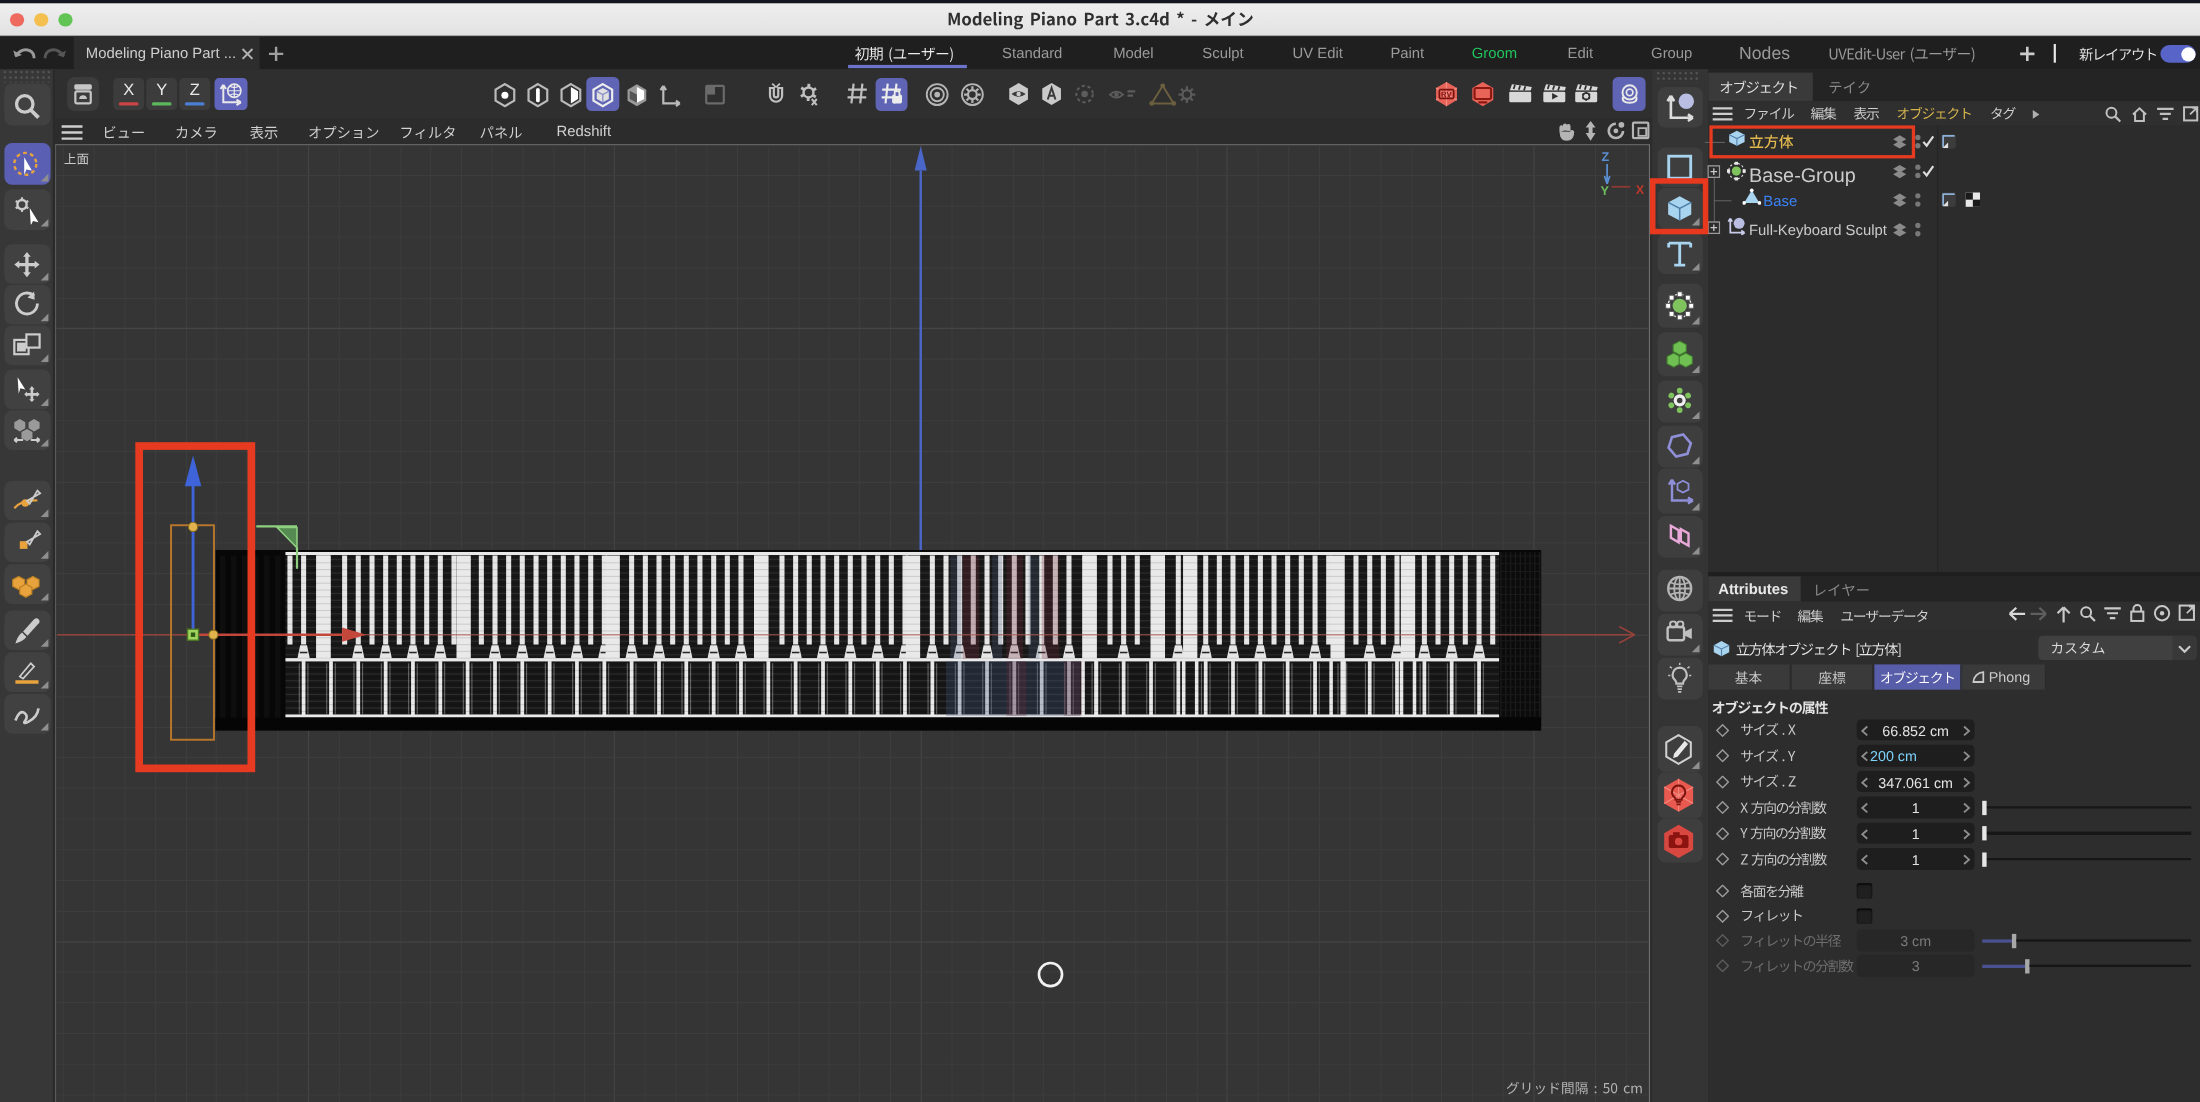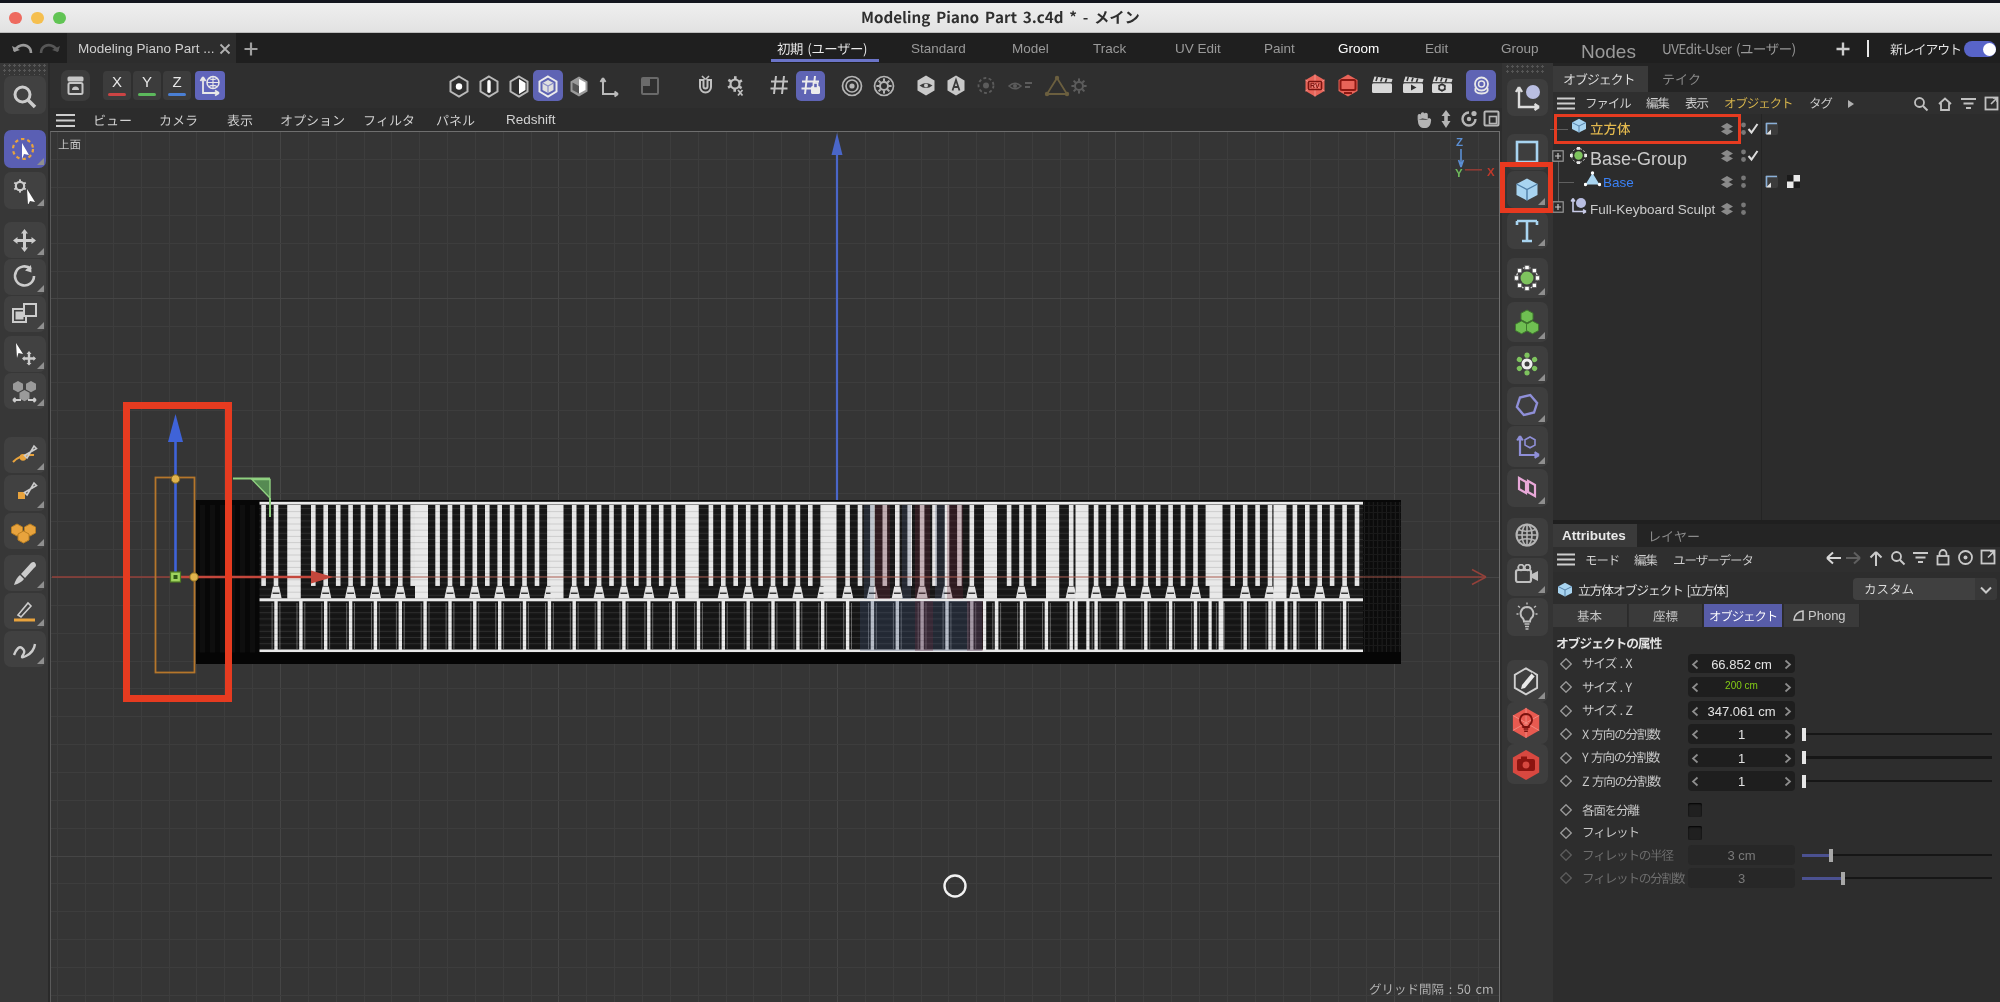--- a/index.html
+++ b/index.html
@@ -544,27 +544,27 @@
 <div class="abs" style="left:67px;top:33px;width:169px;height:30px;background:#2d2d2d"></div>
 <div class="abs" style="left:78px;top:41px;font-size:13.5px;color:#cfcfcf">Modeling Piano Part ...</div>
 <svg class="abs" style="left:218px;top:42px" width="14" height="14">
     <path d="M2.5 2.5 L11.5 11.5 M11.5 2.5 L2.5 11.5" stroke="#b2b2b2" stroke-width="1.8"></path>
   </svg>
 <svg class="abs" style="left:243px;top:41px" width="16" height="16">
     <path d="M8 1.5 V14.5 M1.5 8 H14.5" stroke="#a0a0a0" stroke-width="2.2"></path>
   </svg>
 <div class="abs" style="left:911px;top:41px;font-size:13.5px;color:#9a9a9a">Standard</div>
 <div class="abs" style="left:1012px;top:41px;font-size:13.5px;color:#9a9a9a">Model</div>
-<div class="abs" style="left:1093px;top:41px;font-size:13.5px;color:#9a9a9a">Track</div>
+<div class="abs" style="left:1093px;top:41px;font-size:13.5px;color:#9a9a9a">Sculpt</div>
 <div class="abs" style="left:1175px;top:41px;font-size:13.5px;color:#9a9a9a">UV Edit</div>
 <div class="abs" style="left:1264px;top:41px;font-size:13.5px;color:#9a9a9a">Paint</div>
-<div class="abs" style="left:1338px;top:41px;font-size:13.5px;color:#ffffff">Groom</div>
+<div class="abs" style="left:1338px;top:41px;font-size:13.5px;color:#22c55e">Groom</div>
 <div class="abs" style="left:1425px;top:41px;font-size:13.5px;color:#9a9a9a">Edit</div>
 <div class="abs" style="left:1501px;top:41px;font-size:13.5px;color:#9a9a9a">Group</div>
-<div class="abs" style="left:1581px;top:41px;font-size:19px;color:#9a9a9a">Nodes</div>
+<div class="abs" style="left:1581px;top:41px;font-size:16px;color:#9a9a9a">Nodes</div>
 <svg style="position:absolute;left:777px;top:39.1px;overflow:visible" width="91" height="18">
     <path transform="translate(0,14.9)" d="M5.6 -10.1H12.0V-9.1H5.6ZM11.7 -10.1H12.7Q12.7 -10.1 12.7 -10.0Q12.7 -9.9 12.7 -9.7Q12.7 -9.6 12.7 -9.5Q12.6 -6.9 12.6 -5.2Q12.5 -3.4 12.4 -2.3Q12.3 -1.1 12.2 -0.5Q12.1 0.1 11.9 0.3Q11.7 0.6 11.4 0.8Q11.2 0.9 10.8 0.9Q10.5 1.0 10.0 1.0Q9.5 1.0 8.9 0.9Q8.9 0.7 8.8 0.4Q8.7 0.1 8.6 -0.1Q9.2 -0.1 9.7 -0.1Q10.2 -0.0 10.4 -0.0Q10.7 -0.0 10.9 -0.3Q11.1 -0.5 11.2 -1.0Q11.3 -1.6 11.4 -2.7Q11.5 -3.9 11.6 -5.6Q11.6 -7.3 11.7 -9.8ZM7.9 -9.7H8.9Q8.9 -8.5 8.8 -7.2Q8.8 -6.0 8.6 -4.8Q8.4 -3.6 8.0 -2.5Q7.6 -1.5 7.0 -0.5Q6.4 0.4 5.4 1.1Q5.2 0.9 5.0 0.7Q4.8 0.5 4.6 0.3Q5.5 -0.3 6.1 -1.2Q6.7 -2.0 7.1 -3.0Q7.4 -4.1 7.6 -5.2Q7.8 -6.3 7.8 -7.4Q7.9 -8.6 7.9 -9.7ZM2.7 -4.8 3.7 -6.0V1.1H2.7ZM0.7 -8.9H4.9V-7.9H0.7ZM2.7 -11.3H3.7V-8.3H2.7ZM3.7 -5.5Q3.8 -5.4 4.1 -5.1Q4.4 -4.8 4.8 -4.4Q5.1 -4.1 5.4 -3.8Q5.7 -3.4 5.8 -3.3L5.2 -2.5Q5.1 -2.8 4.8 -3.1Q4.5 -3.5 4.2 -3.8Q3.9 -4.2 3.6 -4.5Q3.3 -4.9 3.1 -5.1ZM4.6 -8.9H4.8L5.0 -8.9L5.6 -8.5Q5.1 -7.3 4.3 -6.1Q3.6 -4.9 2.7 -3.9Q1.8 -3.0 0.9 -2.3Q0.9 -2.4 0.8 -2.6Q0.7 -2.8 0.5 -2.9Q0.4 -3.1 0.4 -3.2Q1.2 -3.8 2.0 -4.6Q2.9 -5.5 3.6 -6.6Q4.2 -7.6 4.6 -8.6ZM5.4 -6.3 6.0 -5.8Q5.7 -5.4 5.3 -5.0Q5.0 -4.5 4.7 -4.2L4.2 -4.7Q4.4 -5.0 4.8 -5.5Q5.2 -6.0 5.4 -6.3ZM21.1 -10.7H24.9V-9.7H21.1ZM21.1 -7.6H24.9V-6.7H21.1ZM21.1 -4.4H24.9V-3.5H21.1ZM24.4 -10.7H25.4V-0.2Q25.4 0.2 25.3 0.5Q25.2 0.7 24.9 0.8Q24.6 1.0 24.1 1.0Q23.6 1.0 22.9 1.0Q22.9 0.8 22.8 0.5Q22.7 0.2 22.6 0.0Q23.1 0.1 23.6 0.1Q24.0 0.1 24.2 0.1Q24.3 0.0 24.4 -0.0Q24.4 -0.1 24.4 -0.2ZM20.7 -10.7H21.7V-5.8Q21.7 -5.0 21.6 -4.1Q21.6 -3.2 21.4 -2.3Q21.3 -1.3 21.0 -0.4Q20.8 0.4 20.3 1.1Q20.2 1.0 20.1 0.9Q19.9 0.8 19.8 0.7Q19.6 0.6 19.5 0.6Q20.1 -0.3 20.3 -1.4Q20.6 -2.5 20.7 -3.7Q20.7 -4.8 20.7 -5.8ZM13.6 -9.5H20.1V-8.6H13.6ZM15.2 -7.4H18.6V-6.6H15.2ZM15.2 -5.3H18.6V-4.5H15.2ZM13.4 -3.1H20.1V-2.2H13.4ZM14.7 -11.2H15.7V-2.8H14.7ZM18.1 -11.2H19.1V-2.8H18.1ZM15.3 -1.9 16.3 -1.7Q15.9 -0.9 15.4 -0.2Q14.8 0.6 14.3 1.1Q14.2 1.0 14.0 0.9Q13.9 0.8 13.7 0.7Q13.6 0.6 13.4 0.5Q14.0 0.0 14.5 -0.6Q15.0 -1.2 15.3 -1.9ZM17.2 -1.5 18.0 -1.9Q18.3 -1.6 18.6 -1.3Q18.8 -0.9 19.1 -0.6Q19.3 -0.2 19.5 0.1L18.6 0.6Q18.5 0.3 18.3 -0.1Q18.0 -0.4 17.8 -0.8Q17.5 -1.2 17.2 -1.5ZM33.6 2.7Q32.6 1.1 32.1 -0.5Q31.6 -2.2 31.6 -4.2Q31.6 -6.2 32.1 -7.9Q32.6 -9.5 33.6 -11.0L34.3 -10.7Q33.4 -9.3 33.0 -7.6Q32.6 -5.9 32.6 -4.2Q32.6 -2.5 33.0 -0.8Q33.4 0.9 34.3 2.3ZM44.9 -8.7Q44.8 -8.6 44.8 -8.4Q44.8 -8.3 44.8 -8.2Q44.7 -7.8 44.6 -7.1Q44.5 -6.5 44.4 -5.7Q44.3 -4.9 44.2 -4.1Q44.0 -3.3 43.9 -2.6Q43.8 -2.0 43.8 -1.6H42.6Q42.6 -1.9 42.7 -2.4Q42.8 -2.9 42.9 -3.6Q43.0 -4.2 43.1 -4.8Q43.2 -5.5 43.3 -6.1Q43.4 -6.7 43.4 -7.2Q43.5 -7.7 43.5 -7.9Q43.1 -7.9 42.5 -7.9Q42.0 -7.9 41.3 -7.9Q40.6 -7.9 40.0 -7.9Q39.3 -7.9 38.8 -7.9Q38.4 -7.9 38.2 -7.9Q37.8 -7.9 37.5 -7.9Q37.2 -7.9 36.9 -7.9V-9.1Q37.2 -9.0 37.5 -9.0Q37.8 -9.0 38.2 -9.0Q38.3 -9.0 38.7 -9.0Q39.0 -9.0 39.5 -9.0Q40.0 -9.0 40.5 -9.0Q41.1 -9.0 41.6 -9.0Q42.1 -9.0 42.5 -9.0Q42.9 -9.0 43.1 -9.0Q43.3 -9.0 43.4 -9.0Q43.6 -9.0 43.7 -9.1Q43.9 -9.1 44.0 -9.1ZM35.4 -2.0Q35.7 -2.0 36.0 -1.9Q36.3 -1.9 36.5 -1.9H45.7Q46.0 -1.9 46.2 -1.9Q46.5 -2.0 46.8 -2.0V-0.8Q46.5 -0.8 46.2 -0.8Q45.9 -0.8 45.7 -0.8H36.5Q36.3 -0.8 36.0 -0.8Q35.7 -0.8 35.4 -0.8ZM48.6 -5.8Q48.8 -5.8 49.1 -5.8Q49.4 -5.8 49.7 -5.8Q50.1 -5.8 50.5 -5.8Q50.7 -5.8 51.1 -5.8Q51.6 -5.8 52.2 -5.8Q52.8 -5.8 53.5 -5.8Q54.1 -5.8 54.8 -5.8Q55.5 -5.8 56.1 -5.8Q56.7 -5.8 57.2 -5.8Q57.6 -5.8 57.8 -5.8Q58.4 -5.8 58.7 -5.8Q59.1 -5.8 59.3 -5.8V-4.5Q59.1 -4.5 58.7 -4.6Q58.3 -4.6 57.9 -4.6Q57.6 -4.6 57.2 -4.6Q56.7 -4.6 56.1 -4.6Q55.5 -4.6 54.8 -4.6Q54.2 -4.6 53.5 -4.6Q52.8 -4.6 52.2 -4.6Q51.6 -4.6 51.1 -4.6Q50.7 -4.6 50.5 -4.6Q49.9 -4.6 49.4 -4.6Q48.9 -4.6 48.6 -4.5ZM70.8 -10.3Q71.0 -10.1 71.1 -9.7Q71.3 -9.4 71.4 -9.0Q71.5 -8.7 71.6 -8.4L71.0 -8.2Q70.9 -8.5 70.7 -8.8Q70.6 -9.2 70.5 -9.5Q70.3 -9.8 70.2 -10.1ZM72.2 -10.7Q72.3 -10.5 72.5 -10.1Q72.6 -9.8 72.8 -9.5Q72.9 -9.1 73.0 -8.8L72.3 -8.6Q72.2 -9.1 72.0 -9.6Q71.7 -10.1 71.5 -10.5ZM69.6 -6.0Q69.6 -4.6 69.4 -3.6Q69.2 -2.5 68.8 -1.7Q68.4 -0.9 67.6 -0.3Q66.9 0.3 65.7 0.9L64.8 0.0Q65.7 -0.3 66.4 -0.8Q67.1 -1.2 67.6 -1.9Q68.0 -2.5 68.3 -3.5Q68.5 -4.5 68.5 -5.9V-9.2Q68.5 -9.6 68.5 -9.9Q68.4 -10.2 68.4 -10.3H69.6Q69.6 -10.2 69.6 -9.9Q69.6 -9.6 69.6 -9.2ZM64.7 -10.2Q64.7 -10.1 64.7 -9.8Q64.6 -9.6 64.6 -9.2V-4.3Q64.6 -4.0 64.7 -3.7Q64.7 -3.5 64.7 -3.3Q64.7 -3.1 64.7 -3.0H63.5Q63.5 -3.1 63.5 -3.3Q63.5 -3.5 63.5 -3.7Q63.6 -4.0 63.6 -4.3V-9.2Q63.6 -9.4 63.5 -9.7Q63.5 -10.0 63.5 -10.2ZM60.8 -7.6Q60.8 -7.5 61.0 -7.5Q61.2 -7.5 61.5 -7.5Q61.8 -7.5 62.1 -7.5H71.0Q71.5 -7.5 71.8 -7.5Q72.1 -7.5 72.3 -7.5V-6.4Q72.2 -6.4 71.8 -6.4Q71.5 -6.4 71.1 -6.4H62.1Q61.8 -6.4 61.5 -6.4Q61.2 -6.4 61.0 -6.4Q60.8 -6.4 60.8 -6.4ZM74.4 -5.8Q74.6 -5.8 74.9 -5.8Q75.2 -5.8 75.5 -5.8Q75.9 -5.8 76.3 -5.8Q76.5 -5.8 76.9 -5.8Q77.4 -5.8 78.0 -5.8Q78.6 -5.8 79.3 -5.8Q79.9 -5.8 80.6 -5.8Q81.3 -5.8 81.9 -5.8Q82.5 -5.8 83.0 -5.8Q83.4 -5.8 83.6 -5.8Q84.2 -5.8 84.5 -5.8Q84.9 -5.8 85.1 -5.8V-4.5Q84.9 -4.5 84.5 -4.6Q84.1 -4.6 83.7 -4.6Q83.4 -4.6 83.0 -4.6Q82.5 -4.6 81.9 -4.6Q81.3 -4.6 80.6 -4.6Q80.0 -4.6 79.3 -4.6Q78.6 -4.6 78.0 -4.6Q77.4 -4.6 76.9 -4.6Q76.5 -4.6 76.3 -4.6Q75.7 -4.6 75.2 -4.6Q74.7 -4.6 74.4 -4.5ZM87.2 2.7 86.5 2.3Q87.3 0.9 87.8 -0.8Q88.2 -2.5 88.2 -4.2Q88.2 -5.9 87.8 -7.6Q87.3 -9.3 86.5 -10.7L87.2 -11.0Q88.2 -9.5 88.7 -7.9Q89.2 -6.2 89.2 -4.2Q89.2 -2.2 88.7 -0.5Q88.2 1.1 87.2 2.7Z" fill="#ececec"></path>
   </svg>
 <div class="abs" style="left:771px;top:59px;width:108px;height:3px;background:#6b74c8"></div>
 <svg class="abs" style="left:1662px;top:40px;overflow:visible" width="136" height="18">
     <path transform="translate(0,14)" d="M4.9 0.2Q4.1 0.2 3.5 -0.0Q2.8 -0.3 2.3 -0.8Q1.9 -1.3 1.6 -2.1Q1.3 -2.9 1.3 -4.1V-9.9H2.6V-4.0Q2.6 -2.9 2.9 -2.2Q3.2 -1.5 3.7 -1.2Q4.2 -0.9 4.9 -0.9Q5.5 -0.9 6.1 -1.2Q6.6 -1.5 6.9 -2.2Q7.2 -2.9 7.2 -4.0V-9.9H8.4V-4.1Q8.4 -2.9 8.2 -2.1Q7.9 -1.3 7.4 -0.8Q6.9 -0.3 6.3 -0.0Q5.6 0.2 4.9 0.2ZM12.3 0.0 9.1 -9.9H10.5L12.1 -4.5Q12.3 -3.7 12.5 -2.9Q12.7 -2.1 13.0 -1.3H13.1Q13.4 -2.1 13.6 -2.9Q13.8 -3.7 14.0 -4.5L15.6 -9.9H16.9L13.7 0.0ZM17.7 0.0V-9.9H23.4V-8.8H18.9V-5.7H22.7V-4.7H18.9V-1.1H23.5V0.0ZM27.4 0.2Q26.5 0.2 25.8 -0.3Q25.1 -0.7 24.7 -1.6Q24.4 -2.4 24.4 -3.7Q24.4 -4.8 24.8 -5.7Q25.3 -6.6 26.0 -7.0Q26.7 -7.5 27.5 -7.5Q28.2 -7.5 28.7 -7.3Q29.1 -7.1 29.6 -6.7L29.5 -7.9V-10.7H30.8V0.0H29.8L29.7 -0.9H29.6Q29.2 -0.4 28.6 -0.1Q28.1 0.2 27.4 0.2ZM27.7 -0.9Q28.2 -0.9 28.6 -1.1Q29.1 -1.4 29.5 -1.9V-5.7Q29.1 -6.1 28.6 -6.3Q28.2 -6.5 27.7 -6.5Q27.2 -6.5 26.7 -6.1Q26.2 -5.8 25.9 -5.1Q25.6 -4.5 25.6 -3.7Q25.6 -2.8 25.9 -2.2Q26.1 -1.5 26.6 -1.2Q27.0 -0.9 27.7 -0.9ZM32.7 0.0V-7.3H33.9V0.0ZM33.3 -8.8Q32.9 -8.8 32.7 -9.1Q32.5 -9.3 32.5 -9.7Q32.5 -10.0 32.7 -10.2Q32.9 -10.5 33.3 -10.5Q33.6 -10.5 33.9 -10.2Q34.1 -10.0 34.1 -9.7Q34.1 -9.3 33.9 -9.1Q33.6 -8.8 33.3 -8.8ZM38.1 0.2Q37.3 0.2 36.8 -0.1Q36.4 -0.4 36.2 -1.0Q36.0 -1.5 36.0 -2.3V-6.3H34.9V-7.3L36.1 -7.3L36.2 -9.4H37.2V-7.3H39.2V-6.3H37.2V-2.2Q37.2 -1.6 37.5 -1.2Q37.7 -0.8 38.4 -0.8Q38.6 -0.8 38.8 -0.9Q39.0 -0.9 39.2 -1.0L39.4 -0.1Q39.1 0.0 38.8 0.1Q38.4 0.2 38.1 0.2ZM39.6 -3.3V-4.2H43.1V-3.3ZM48.0 0.2Q47.2 0.2 46.6 -0.0Q45.9 -0.3 45.4 -0.8Q45.0 -1.3 44.7 -2.1Q44.4 -2.9 44.4 -4.1V-9.9H45.7V-4.0Q45.7 -2.9 46.0 -2.2Q46.3 -1.5 46.8 -1.2Q47.3 -0.9 48.0 -0.9Q48.6 -0.9 49.2 -1.2Q49.7 -1.5 50.0 -2.2Q50.3 -2.9 50.3 -4.0V-9.9H51.5V-4.1Q51.5 -2.9 51.3 -2.1Q51.0 -1.3 50.5 -0.8Q50.0 -0.3 49.4 -0.0Q48.7 0.2 48.0 0.2ZM55.4 0.2Q54.6 0.2 53.9 -0.1Q53.2 -0.4 52.7 -0.8L53.3 -1.7Q53.7 -1.3 54.3 -1.0Q54.8 -0.8 55.4 -0.8Q56.2 -0.8 56.5 -1.1Q56.9 -1.5 56.9 -1.9Q56.9 -2.3 56.6 -2.6Q56.4 -2.8 56.0 -3.0Q55.6 -3.2 55.2 -3.3Q54.7 -3.5 54.2 -3.8Q53.7 -4.0 53.4 -4.4Q53.1 -4.8 53.1 -5.4Q53.1 -6.0 53.4 -6.5Q53.7 -7.0 54.2 -7.2Q54.8 -7.5 55.6 -7.5Q56.3 -7.5 56.9 -7.3Q57.4 -7.0 57.9 -6.7L57.3 -5.9Q56.9 -6.2 56.5 -6.4Q56.1 -6.6 55.6 -6.6Q54.9 -6.6 54.6 -6.2Q54.2 -5.9 54.2 -5.5Q54.2 -5.2 54.5 -4.9Q54.7 -4.7 55.1 -4.5Q55.4 -4.4 55.8 -4.2Q56.2 -4.1 56.6 -3.9Q57.0 -3.7 57.3 -3.5Q57.7 -3.2 57.9 -2.9Q58.1 -2.5 58.1 -2.0Q58.1 -1.4 57.8 -0.9Q57.4 -0.4 56.9 -0.1Q56.3 0.2 55.4 0.2ZM62.2 0.2Q61.2 0.2 60.4 -0.3Q59.6 -0.7 59.1 -1.6Q58.7 -2.5 58.7 -3.7Q58.7 -4.6 58.9 -5.3Q59.2 -6.0 59.7 -6.5Q60.1 -7.0 60.7 -7.3Q61.3 -7.5 61.9 -7.5Q62.9 -7.5 63.5 -7.1Q64.2 -6.7 64.5 -5.9Q64.9 -5.1 64.9 -4.1Q64.9 -3.9 64.9 -3.7Q64.8 -3.5 64.8 -3.4H59.9Q59.9 -2.6 60.2 -2.0Q60.5 -1.4 61.1 -1.1Q61.6 -0.8 62.3 -0.8Q62.8 -0.8 63.3 -1.0Q63.7 -1.1 64.1 -1.4L64.6 -0.6Q64.1 -0.3 63.5 -0.0Q62.9 0.2 62.2 0.2ZM59.9 -4.3H63.8Q63.8 -5.4 63.3 -5.9Q62.8 -6.5 62.0 -6.5Q61.4 -6.5 61.0 -6.3Q60.5 -6.0 60.2 -5.5Q59.9 -5.0 59.9 -4.3ZM66.1 0.0V-7.3H67.1L67.2 -6.0H67.2Q67.6 -6.7 68.2 -7.1Q68.7 -7.5 69.3 -7.5Q69.6 -7.5 69.8 -7.5Q69.9 -7.4 70.1 -7.4L69.9 -6.3Q69.7 -6.3 69.5 -6.4Q69.4 -6.4 69.2 -6.4Q68.7 -6.4 68.2 -6.0Q67.7 -5.6 67.3 -4.7V0.0ZM77.2 2.7Q76.3 1.1 75.8 -0.5Q75.2 -2.2 75.2 -4.2Q75.2 -6.2 75.8 -7.9Q76.3 -9.5 77.2 -11.0L78.0 -10.7Q77.1 -9.3 76.7 -7.6Q76.3 -5.9 76.3 -4.2Q76.3 -2.5 76.7 -0.8Q77.1 0.9 78.0 2.3ZM88.5 -8.7Q88.5 -8.6 88.5 -8.4Q88.5 -8.3 88.4 -8.2Q88.4 -7.8 88.3 -7.1Q88.2 -6.5 88.1 -5.7Q88.0 -4.9 87.8 -4.1Q87.7 -3.3 87.6 -2.6Q87.5 -2.0 87.5 -1.6H86.3Q86.3 -1.9 86.4 -2.4Q86.5 -2.9 86.6 -3.6Q86.7 -4.2 86.8 -4.8Q86.9 -5.5 87.0 -6.1Q87.0 -6.7 87.1 -7.2Q87.1 -7.7 87.2 -7.9Q86.8 -7.9 86.2 -7.9Q85.6 -7.9 85.0 -7.9Q84.3 -7.9 83.6 -7.9Q83.0 -7.9 82.5 -7.9Q82.0 -7.9 81.8 -7.9Q81.5 -7.9 81.2 -7.9Q80.9 -7.9 80.6 -7.9V-9.1Q80.9 -9.0 81.2 -9.0Q81.5 -9.0 81.8 -9.0Q82.0 -9.0 82.3 -9.0Q82.7 -9.0 83.2 -9.0Q83.7 -9.0 84.2 -9.0Q84.7 -9.0 85.2 -9.0Q85.7 -9.0 86.2 -9.0Q86.6 -9.0 86.8 -9.0Q86.9 -9.0 87.1 -9.0Q87.3 -9.0 87.4 -9.1Q87.6 -9.1 87.6 -9.1ZM79.0 -2.0Q79.3 -2.0 79.6 -1.9Q79.9 -1.9 80.2 -1.9H89.3Q89.6 -1.9 89.9 -1.9Q90.2 -2.0 90.5 -2.0V-0.8Q90.2 -0.8 89.9 -0.8Q89.5 -0.8 89.3 -0.8H80.2Q79.9 -0.8 79.6 -0.8Q79.3 -0.8 79.0 -0.8ZM92.2 -5.8Q92.4 -5.8 92.7 -5.8Q93.0 -5.8 93.4 -5.8Q93.7 -5.8 94.1 -5.8Q94.3 -5.8 94.8 -5.8Q95.2 -5.8 95.8 -5.8Q96.5 -5.8 97.1 -5.8Q97.8 -5.8 98.5 -5.8Q99.2 -5.8 99.8 -5.8Q100.4 -5.8 100.9 -5.8Q101.3 -5.8 101.5 -5.8Q102.0 -5.8 102.4 -5.8Q102.8 -5.8 103.0 -5.8V-4.5Q102.8 -4.5 102.4 -4.6Q102.0 -4.6 101.5 -4.6Q101.3 -4.6 100.9 -4.6Q100.4 -4.6 99.8 -4.6Q99.2 -4.6 98.5 -4.6Q97.8 -4.6 97.1 -4.6Q96.5 -4.6 95.9 -4.6Q95.2 -4.6 94.8 -4.6Q94.3 -4.6 94.1 -4.6Q93.6 -4.6 93.1 -4.6Q92.6 -4.6 92.2 -4.5ZM114.5 -10.3Q114.6 -10.1 114.8 -9.7Q114.9 -9.4 115.1 -9.0Q115.2 -8.7 115.3 -8.4L114.6 -8.2Q114.6 -8.5 114.4 -8.8Q114.3 -9.2 114.1 -9.5Q114.0 -9.8 113.9 -10.1ZM115.9 -10.7Q116.0 -10.5 116.1 -10.1Q116.3 -9.8 116.4 -9.5Q116.6 -9.1 116.7 -8.8L116.0 -8.6Q115.8 -9.1 115.6 -9.6Q115.4 -10.1 115.2 -10.5ZM113.2 -6.0Q113.2 -4.6 113.1 -3.6Q112.9 -2.5 112.5 -1.7Q112.0 -0.9 111.3 -0.3Q110.5 0.3 109.4 0.9L108.5 0.0Q109.4 -0.3 110.1 -0.8Q110.8 -1.2 111.2 -1.9Q111.7 -2.5 111.9 -3.5Q112.2 -4.5 112.2 -5.9V-9.2Q112.2 -9.6 112.1 -9.9Q112.1 -10.2 112.1 -10.3H113.3Q113.3 -10.2 113.3 -9.9Q113.2 -9.6 113.2 -9.2ZM108.4 -10.2Q108.4 -10.1 108.3 -9.8Q108.3 -9.6 108.3 -9.2V-4.3Q108.3 -4.0 108.3 -3.7Q108.3 -3.5 108.4 -3.3Q108.4 -3.1 108.4 -3.0H107.2Q107.2 -3.1 107.2 -3.3Q107.2 -3.5 107.2 -3.7Q107.2 -4.0 107.2 -4.3V-9.2Q107.2 -9.4 107.2 -9.7Q107.2 -10.0 107.2 -10.2ZM104.4 -7.6Q104.5 -7.5 104.7 -7.5Q104.9 -7.5 105.2 -7.5Q105.5 -7.5 105.8 -7.5H114.7Q115.2 -7.5 115.5 -7.5Q115.8 -7.5 116.0 -7.5V-6.4Q115.8 -6.4 115.5 -6.4Q115.2 -6.4 114.7 -6.4H105.8Q105.5 -6.4 105.2 -6.4Q104.9 -6.4 104.7 -6.4Q104.5 -6.4 104.4 -6.4ZM118.0 -5.8Q118.2 -5.8 118.5 -5.8Q118.8 -5.8 119.2 -5.8Q119.5 -5.8 119.9 -5.8Q120.1 -5.8 120.6 -5.8Q121.0 -5.8 121.6 -5.8Q122.3 -5.8 122.9 -5.8Q123.6 -5.8 124.3 -5.8Q125.0 -5.8 125.6 -5.8Q126.2 -5.8 126.7 -5.8Q127.1 -5.8 127.3 -5.8Q127.8 -5.8 128.2 -5.8Q128.6 -5.8 128.8 -5.8V-4.5Q128.6 -4.5 128.2 -4.6Q127.8 -4.6 127.3 -4.6Q127.1 -4.6 126.7 -4.6Q126.2 -4.6 125.6 -4.6Q125.0 -4.6 124.3 -4.6Q123.6 -4.6 122.9 -4.6Q122.3 -4.6 121.7 -4.6Q121.0 -4.6 120.6 -4.6Q120.1 -4.6 119.9 -4.6Q119.4 -4.6 118.9 -4.6Q118.4 -4.6 118.0 -4.5ZM130.9 2.7 130.1 2.3Q131.0 0.9 131.4 -0.8Q131.9 -2.5 131.9 -4.2Q131.9 -5.9 131.4 -7.6Q131.0 -9.3 130.1 -10.7L130.9 -11.0Q131.8 -9.5 132.4 -7.9Q132.9 -6.2 132.9 -4.2Q132.9 -2.2 132.4 -0.5Q131.8 1.1 130.9 2.7Z" fill="#9a9a9a"></path>
   </svg>
 <svg class="abs" style="left:1835px;top:41px" width="16" height="16">
     <path d="M8 1.5 V14.5 M1.5 8 H14.5" stroke="#cccccc" stroke-width="2.4"></path>
   </svg>
@@ -1279,21 +1279,21 @@
 <svg style="position:absolute;left:1582px;top:677.7px;overflow:visible" width="50" height="17">
     <path transform="translate(0,13.9)" d="M9.1 -5.8Q9.1 -4.5 8.9 -3.6Q8.8 -2.6 8.4 -1.8Q8.0 -1.1 7.3 -0.5Q6.6 0.1 5.5 0.6L4.6 -0.2Q5.5 -0.5 6.1 -1.0Q6.8 -1.4 7.2 -2.0Q7.6 -2.6 7.8 -3.5Q8.1 -4.4 8.1 -5.7V-8.8Q8.1 -9.1 8.0 -9.4Q8.0 -9.7 8.0 -9.8H9.1Q9.1 -9.7 9.1 -9.4Q9.1 -9.1 9.1 -8.8ZM4.5 -9.7Q4.5 -9.6 4.5 -9.4Q4.5 -9.1 4.5 -8.8V-4.2Q4.5 -4.0 4.5 -3.7Q4.5 -3.5 4.5 -3.3Q4.5 -3.1 4.5 -3.1H3.4Q3.4 -3.1 3.4 -3.3Q3.4 -3.5 3.5 -3.7Q3.5 -4.0 3.5 -4.2V-8.8Q3.5 -9.0 3.5 -9.3Q3.4 -9.5 3.4 -9.7ZM0.8 -7.3Q0.9 -7.3 1.1 -7.2Q1.3 -7.2 1.6 -7.2Q1.8 -7.2 2.1 -7.2H10.5Q10.9 -7.2 11.2 -7.2Q11.5 -7.2 11.6 -7.3V-6.2Q11.5 -6.2 11.2 -6.2Q10.9 -6.2 10.5 -6.2H2.1Q1.8 -6.2 1.6 -6.2Q1.3 -6.2 1.1 -6.2Q0.9 -6.2 0.8 -6.2ZM12.4 -4.6Q14.1 -5.0 15.5 -5.6Q16.9 -6.3 17.9 -6.9Q18.6 -7.3 19.2 -7.8Q19.8 -8.3 20.4 -8.8Q21.0 -9.3 21.4 -9.9L22.2 -9.1Q21.7 -8.5 21.1 -8.0Q20.5 -7.4 19.8 -6.9Q19.1 -6.4 18.3 -6.0Q17.7 -5.6 16.8 -5.1Q15.9 -4.7 14.9 -4.3Q13.9 -3.9 12.9 -3.6ZM17.7 -6.4 18.8 -6.7V-1.0Q18.8 -0.7 18.8 -0.5Q18.8 -0.2 18.9 0.0Q18.9 0.3 18.9 0.4H17.7Q17.7 0.3 17.7 0.0Q17.7 -0.2 17.7 -0.5Q17.7 -0.7 17.7 -1.0ZM32.2 -10.3Q32.4 -10.0 32.6 -9.7Q32.8 -9.4 33.0 -9.1Q33.1 -8.8 33.3 -8.5L32.6 -8.2Q32.4 -8.6 32.1 -9.1Q31.8 -9.6 31.6 -10.0ZM33.7 -10.7Q33.8 -10.5 34.0 -10.2Q34.2 -9.8 34.4 -9.5Q34.6 -9.2 34.7 -9.0L34.0 -8.7Q33.8 -9.1 33.6 -9.6Q33.3 -10.1 33.0 -10.4ZM32.5 -8.2Q32.5 -8.1 32.4 -8.0Q32.3 -7.8 32.2 -7.7Q32.0 -7.0 31.6 -6.3Q31.2 -5.5 30.7 -4.8Q30.2 -4.1 29.7 -3.5Q29.0 -2.7 28.2 -2.0Q27.4 -1.2 26.4 -0.6Q25.5 0.0 24.5 0.5L23.7 -0.3Q24.7 -0.7 25.7 -1.3Q26.6 -1.9 27.4 -2.7Q28.3 -3.4 28.9 -4.1Q29.3 -4.6 29.7 -5.2Q30.2 -5.8 30.5 -6.4Q30.8 -7.1 31.0 -7.6Q30.9 -7.6 30.5 -7.6Q30.1 -7.6 29.6 -7.6Q29.1 -7.6 28.5 -7.6Q28.0 -7.6 27.4 -7.6Q26.9 -7.6 26.6 -7.6Q26.2 -7.6 26.1 -7.6Q25.9 -7.6 25.6 -7.6Q25.3 -7.6 25.1 -7.6Q24.9 -7.5 24.8 -7.5V-8.7Q24.9 -8.7 25.1 -8.6Q25.4 -8.6 25.6 -8.6Q25.9 -8.6 26.1 -8.6Q26.2 -8.6 26.6 -8.6Q26.9 -8.6 27.5 -8.6Q28.0 -8.6 28.5 -8.6Q29.1 -8.6 29.6 -8.6Q30.1 -8.6 30.5 -8.6Q30.8 -8.6 30.9 -8.6Q31.3 -8.6 31.5 -8.6Q31.7 -8.7 31.9 -8.7ZM29.9 -4.1Q30.4 -3.7 30.9 -3.2Q31.5 -2.7 32.0 -2.1Q32.5 -1.6 33.0 -1.1Q33.4 -0.6 33.8 -0.2L32.9 0.6Q32.4 -0.0 31.8 -0.7Q31.2 -1.4 30.5 -2.1Q29.8 -2.8 29.2 -3.4ZM39.3 0.2Q39.0 0.2 38.8 -0.1Q38.5 -0.3 38.5 -0.7Q38.5 -1.1 38.8 -1.4Q39.0 -1.6 39.3 -1.6Q39.7 -1.6 39.9 -1.4Q40.2 -1.1 40.2 -0.7Q40.2 -0.3 39.9 -0.1Q39.7 0.2 39.3 0.2ZM46.1 0.0V-3.6L43.4 -9.2H44.6L45.8 -6.6Q46.0 -6.1 46.2 -5.6Q46.5 -5.1 46.7 -4.6H46.8Q47.0 -5.1 47.2 -5.6Q47.5 -6.1 47.7 -6.6L48.9 -9.2H50.1L47.3 -3.6V0.0Z" fill="#c9c9c9"></path>
   </svg>
 <div class="abs" style="left:1688px;top:677.25px;width:107px;height:19.5px;border-radius:4px;background:#1e1e1e"></div>
 <svg class="abs" style="left:1691px;top:682px" width="8" height="11" viewBox="0 0 8 11" fill="none">
     <path d="M6.5 1.5 L2 5.5 L6.5 9.5" stroke="#8e8e8e" stroke-width="1.7"></path>
   </svg>
 <svg class="abs" style="left:1784px;top:682px" width="8" height="11" viewBox="0 0 8 11" fill="none">
     <path d="M1.5 1.5 L6 5.5 L1.5 9.5" stroke="#8e8e8e" stroke-width="1.7"></path>
   </svg>
-<div class="abs" style="left:1700px;top:680px;width:83px;text-align:center;font-size:10px;color:#84cc16">200 cm</div>
+<div class="abs" style="left:1700px;top:680px;width:83px;text-align:left;font-size:13px;color:#7dd3fc">200 cm</div>
 <svg class="abs" style="left:1560px;top:704.5px" width="12" height="12" viewBox="0 0 12 12" fill="none">
     <rect x="2.3" y="2.3" width="7.4" height="7.4" stroke="#9a9a9a" stroke-width="1.3" transform="rotate(45 6 6)"></rect>
   </svg>
 <svg style="position:absolute;left:1582px;top:701.2px;overflow:visible" width="51" height="17">
     <path transform="translate(0,13.9)" d="M9.1 -5.8Q9.1 -4.5 8.9 -3.6Q8.8 -2.6 8.4 -1.8Q8.0 -1.1 7.3 -0.5Q6.6 0.1 5.5 0.6L4.6 -0.2Q5.5 -0.5 6.1 -1.0Q6.8 -1.4 7.2 -2.0Q7.6 -2.6 7.8 -3.5Q8.1 -4.4 8.1 -5.7V-8.8Q8.1 -9.1 8.0 -9.4Q8.0 -9.7 8.0 -9.8H9.1Q9.1 -9.7 9.1 -9.4Q9.1 -9.1 9.1 -8.8ZM4.5 -9.7Q4.5 -9.6 4.5 -9.4Q4.5 -9.1 4.5 -8.8V-4.2Q4.5 -4.0 4.5 -3.7Q4.5 -3.5 4.5 -3.3Q4.5 -3.1 4.5 -3.1H3.4Q3.4 -3.1 3.4 -3.3Q3.4 -3.5 3.5 -3.7Q3.5 -4.0 3.5 -4.2V-8.8Q3.5 -9.0 3.5 -9.3Q3.4 -9.5 3.4 -9.7ZM0.8 -7.3Q0.9 -7.3 1.1 -7.2Q1.3 -7.2 1.6 -7.2Q1.8 -7.2 2.1 -7.2H10.5Q10.9 -7.2 11.2 -7.2Q11.5 -7.2 11.6 -7.3V-6.2Q11.5 -6.2 11.2 -6.2Q10.9 -6.2 10.5 -6.2H2.1Q1.8 -6.2 1.6 -6.2Q1.3 -6.2 1.1 -6.2Q0.9 -6.2 0.8 -6.2ZM12.4 -4.6Q14.1 -5.0 15.5 -5.6Q16.9 -6.3 17.9 -6.9Q18.6 -7.3 19.2 -7.8Q19.8 -8.3 20.4 -8.8Q21.0 -9.3 21.4 -9.9L22.2 -9.1Q21.7 -8.5 21.1 -8.0Q20.5 -7.4 19.8 -6.9Q19.1 -6.4 18.3 -6.0Q17.7 -5.6 16.8 -5.1Q15.9 -4.7 14.9 -4.3Q13.9 -3.9 12.9 -3.6ZM17.7 -6.4 18.8 -6.7V-1.0Q18.8 -0.7 18.8 -0.5Q18.8 -0.2 18.9 0.0Q18.9 0.3 18.9 0.4H17.7Q17.7 0.3 17.7 0.0Q17.7 -0.2 17.7 -0.5Q17.7 -0.7 17.7 -1.0ZM32.2 -10.3Q32.4 -10.0 32.6 -9.7Q32.8 -9.4 33.0 -9.1Q33.1 -8.8 33.3 -8.5L32.6 -8.2Q32.4 -8.6 32.1 -9.1Q31.8 -9.6 31.6 -10.0ZM33.7 -10.7Q33.8 -10.5 34.0 -10.2Q34.2 -9.8 34.4 -9.5Q34.6 -9.2 34.7 -9.0L34.0 -8.7Q33.8 -9.1 33.6 -9.6Q33.3 -10.1 33.0 -10.4ZM32.5 -8.2Q32.5 -8.1 32.4 -8.0Q32.3 -7.8 32.2 -7.7Q32.0 -7.0 31.6 -6.3Q31.2 -5.5 30.7 -4.8Q30.2 -4.1 29.7 -3.5Q29.0 -2.7 28.2 -2.0Q27.4 -1.2 26.4 -0.6Q25.5 0.0 24.5 0.5L23.7 -0.3Q24.7 -0.7 25.7 -1.3Q26.6 -1.9 27.4 -2.7Q28.3 -3.4 28.9 -4.1Q29.3 -4.6 29.7 -5.2Q30.2 -5.8 30.5 -6.4Q30.8 -7.1 31.0 -7.6Q30.9 -7.6 30.5 -7.6Q30.1 -7.6 29.6 -7.6Q29.1 -7.6 28.5 -7.6Q28.0 -7.6 27.4 -7.6Q26.9 -7.6 26.6 -7.6Q26.2 -7.6 26.1 -7.6Q25.9 -7.6 25.6 -7.6Q25.3 -7.6 25.1 -7.6Q24.9 -7.5 24.8 -7.5V-8.7Q24.9 -8.7 25.1 -8.6Q25.4 -8.6 25.6 -8.6Q25.9 -8.6 26.1 -8.6Q26.2 -8.6 26.6 -8.6Q26.9 -8.6 27.5 -8.6Q28.0 -8.6 28.5 -8.6Q29.1 -8.6 29.6 -8.6Q30.1 -8.6 30.5 -8.6Q30.8 -8.6 30.9 -8.6Q31.3 -8.6 31.5 -8.6Q31.7 -8.7 31.9 -8.7ZM29.9 -4.1Q30.4 -3.7 30.9 -3.2Q31.5 -2.7 32.0 -2.1Q32.5 -1.6 33.0 -1.1Q33.4 -0.6 33.8 -0.2L32.9 0.6Q32.4 -0.0 31.8 -0.7Q31.2 -1.4 30.5 -2.1Q29.8 -2.8 29.2 -3.4ZM39.3 0.2Q39.0 0.2 38.8 -0.1Q38.5 -0.3 38.5 -0.7Q38.5 -1.1 38.8 -1.4Q39.0 -1.6 39.3 -1.6Q39.7 -1.6 39.9 -1.4Q40.2 -1.1 40.2 -0.7Q40.2 -0.3 39.9 -0.1Q39.7 0.2 39.3 0.2ZM44.0 0.0V-0.7L48.9 -8.3H44.5V-9.2H50.3V-8.5L45.5 -1.0H50.4V0.0Z" fill="#c9c9c9"></path>
   </svg>
 <div class="abs" style="left:1688px;top:700.75px;width:107px;height:19.5px;border-radius:4px;background:#1e1e1e"></div>
 <svg class="abs" style="left:1691px;top:705.5px" width="8" height="11" viewBox="0 0 8 11" fill="none">
     <path d="M6.5 1.5 L2 5.5 L6.5 9.5" stroke="#8e8e8e" stroke-width="1.7"></path>
   </svg>

